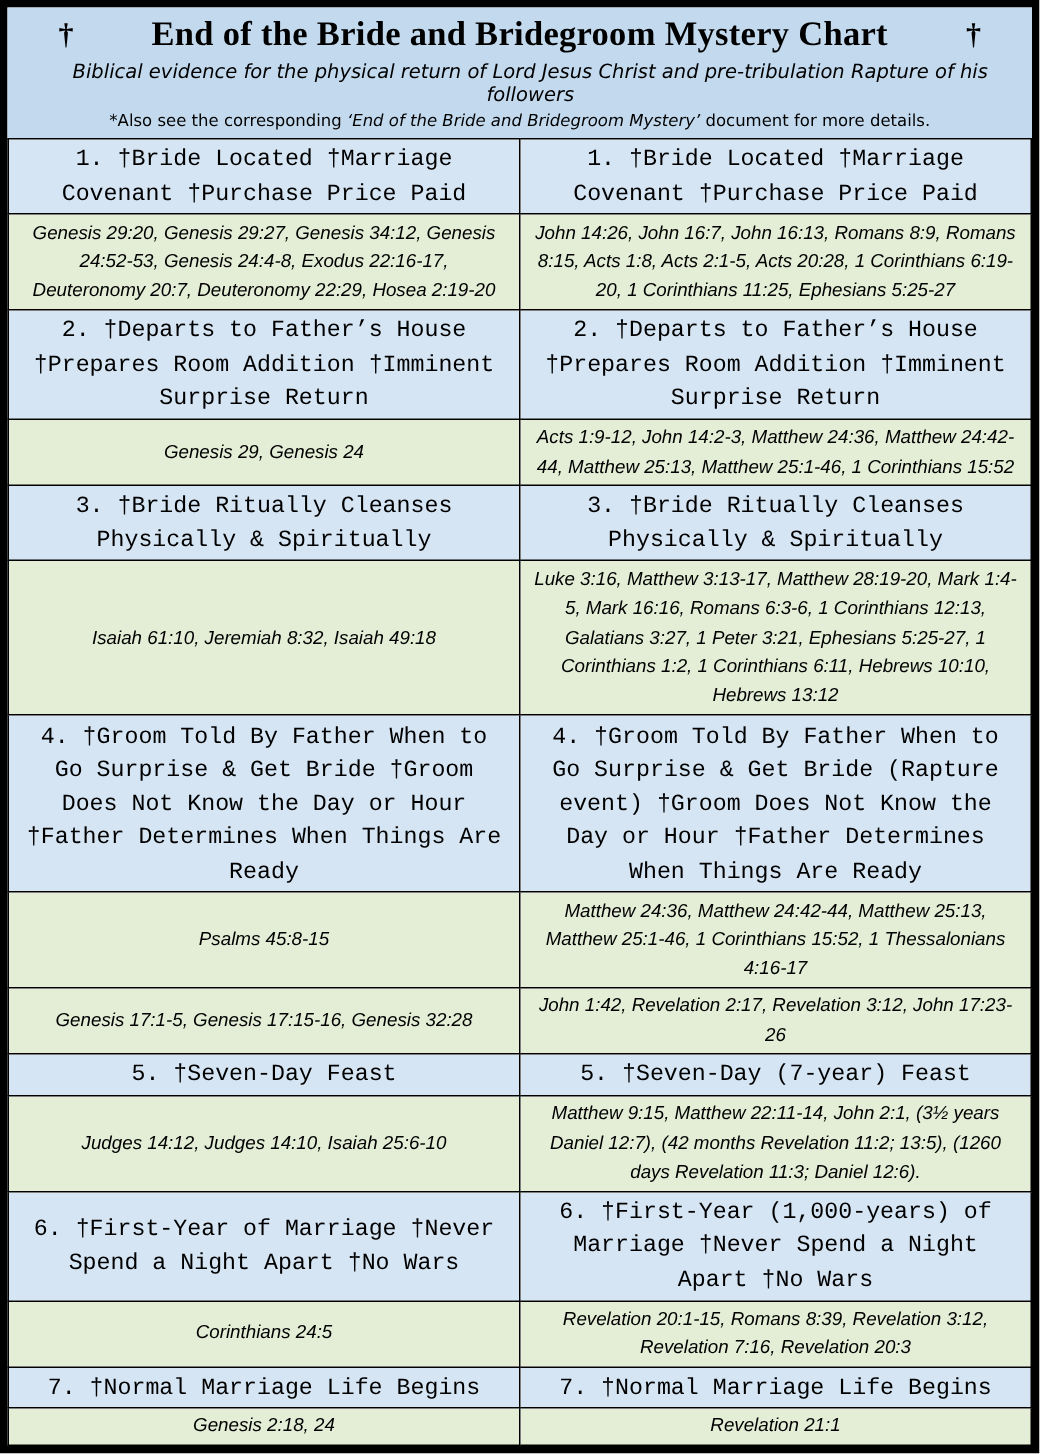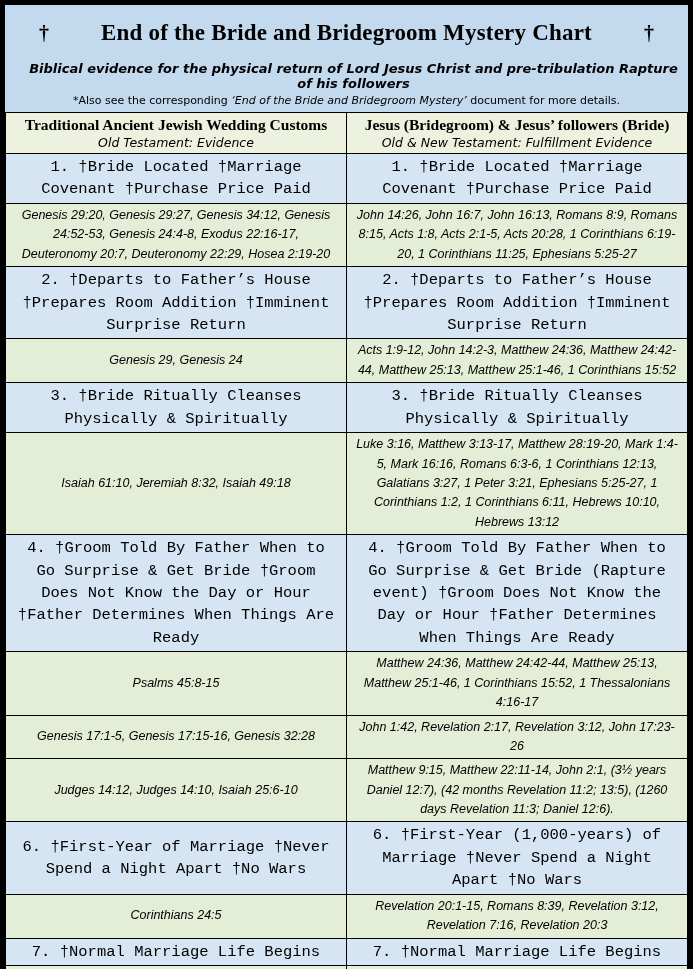--- a/index.html
+++ b/index.html
@@ -27,30 +27,30 @@
     justify-content: space-between;
     padding: 0 28px;
   }
   .title-dagger {
     font-size: 20px;
     font-weight: bold;
     font-family: "Liberation Serif", serif;
   }
   .main-title {
     flex: 1;
-    margin: 12px;
+    margin: 2px;
     font-size: 23px;
     font-weight: bold;
     letter-spacing: 0.2px;
     font-family: "Liberation Serif", serif;
   }
   .subtitle {
     font-family: "DejaVu Sans", sans-serif;
     font-style: italic;
-    font-weight: bold;
+    font-weight: normal;
     font-size: 13px;
     margin-top: 3px;
     margin-left: 14px;
   }
   .note {
     font-family: "DejaVu Sans", sans-serif;
     font-size: 11px;
     margin-top: 3px;
   }
   .note .em { font-style: italic; }
@@ -111,30 +111,20 @@
       <h1 class="main-title">End of the Bride and Bridegroom Mystery Chart</h1>
       <span class="title-dagger">†</span>
     </div>
     <div class="subtitle">Biblical evidence for the physical return of Lord Jesus Christ and pre-tribulation Rapture of his followers</div>
     <div class="note"><span>*Also see the corresponding </span><span class="em">‘End of the Bride and Bridegroom Mystery’</span><span> document for more details.</span></div>
   </div>
 
   <div class="table-wrap">
     <table>
       <tbody>
-          <tr class="colhead">
-        <td>
-          <div class="col-title">Traditional Ancient Jewish Wedding Customs</div>
-          <div class="col-sub">Old Testament: Evidence</div>
-        </td>
-        <td>
-          <div class="col-title">Jesus (Bridegroom) &amp; Jesus’ followers (Bride)</div>
-          <div class="col-sub">Old &amp; New Testament: Fulfillment Evidence</div>
-        </td>
-      </tr>
 
       <tr class="heading">
         <td>1. †Bride Located †Marriage Covenant †Purchase Price Paid</td>
         <td>1. †Bride Located †Marriage Covenant †Purchase Price Paid</td>
       </tr>
       <tr class="evidence">
         <td>Genesis 29:20, Genesis 29:27, Genesis 34:12, Genesis 24:52-53, Genesis 24:4-8, Exodus 22:16-17, Deuteronomy 20:7, Deuteronomy 22:29, Hosea 2:19-20</td>
         <td>John 14:26, John 16:7, John 16:13, Romans 8:9, Romans 8:15, Acts 1:8, Acts 2:1-5, Acts 20:28, 1 Corinthians 6:19-20, 1 Corinthians 11:25, Ephesians 5:25-27</td>
       </tr>
 
@@ -163,20 +153,24 @@
       <tr class="evidence">
         <td>Psalms 45:8-15</td>
         <td>Matthew 24:36, Matthew 24:42-44, Matthew 25:13, Matthew 25:1-46, 1 Corinthians 15:52, 1 Thessalonians 4:16-17</td>
       </tr>
 
       <tr class="evidence">
         <td>Genesis 17:1-5, Genesis 17:15-16, Genesis 32:28</td>
         <td>John 1:42, Revelation 2:17, Revelation 3:12, John 17:23-26</td>
       </tr>
 
+      <tr class="heading">
+        <td>5. †Seven-Day Feast</td>
+        <td>5. †Seven-Day (7-year) Feast</td>
+      </tr>
       <tr class="evidence">
         <td>Judges 14:12, Judges 14:10, Isaiah 25:6-10</td>
         <td>Matthew 9:15, Matthew 22:11-14, John 2:1, (3½ years Daniel 12:7), (42 months Revelation 11:2; 13:5), (1260 days Revelation 11:3; Daniel 12:6).</td>
       </tr>
 
       <tr class="heading">
         <td>6. †First-Year of Marriage †Never Spend a Night Apart †No Wars</td>
         <td>6. †First-Year (1,000-years) of Marriage †Never Spend a Night Apart †No Wars</td>
       </tr>
       <tr class="evidence">

